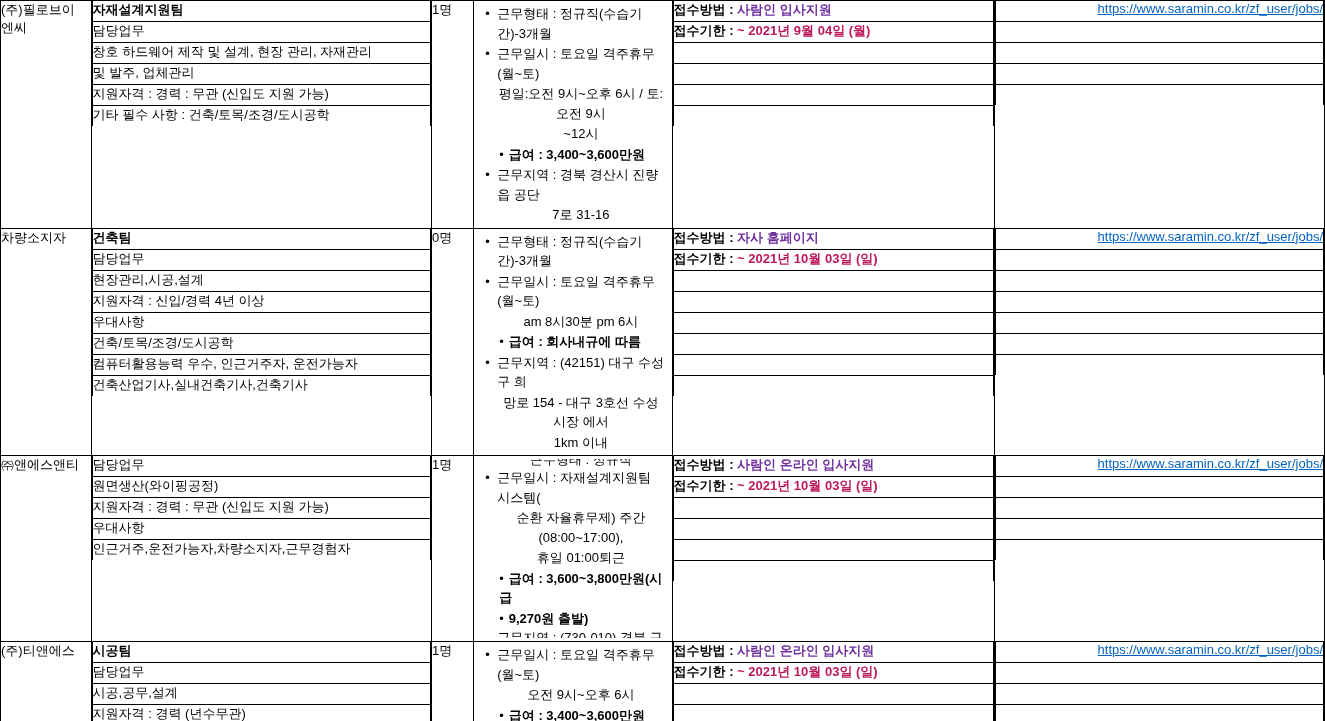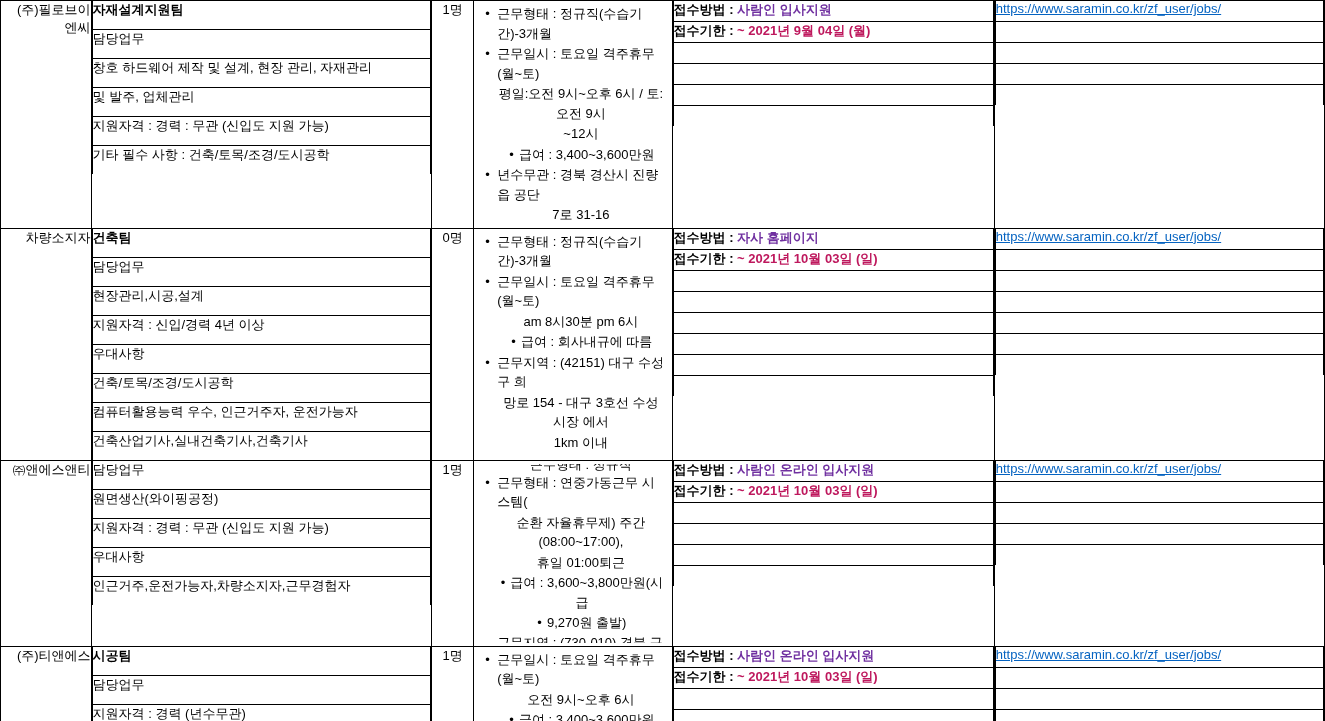--- a/index.html
+++ b/index.html
@@ -28,48 +28,48 @@
   }
   
   col.c-company { width: 90px; }
   col.c-detail  { width: 338px; }
   col.c-count   { width: 42px; }
   col.c-work    { width: 197px; }
   col.c-apply   { width: 320px; }
   col.c-link    { width: 328px; }
 
   .company-cell {
-    text-align: right;
+    text-align: left;
     vertical-align: middle;
     font-size: 13px;
     line-height: 1.35;
     padding: 2px 1px;
   }
   .count-cell {
-    text-align: center;
+    text-align: left;
     vertical-align: middle;
     font-size: 13px;
   }
   .detail-cell, .work-cell, .apply-cell, .link-cell {
     padding: 0;
   }
   
   .subtable {
     border-collapse: collapse;
     table-layout: fixed;
     width: 100%;
   }
   .subtable td {
     border: 1px solid #000000;
     border-left: none;
     border-right: none;
     padding: 1px 3px;
     font-size: 13px;
     line-height: 1.45;
-    height: 28px;
+    height: 20px;
   }
   .subtable tr:first-child td { border-top: none; }
   .subtable tr:last-child td { border-bottom: none; }
   .sub-head {
     font-weight: bold;
   }
 
   
   ul.bullets {
     margin: 3px;
@@ -86,22 +86,22 @@
   ul.bullets li.lv1::before {
     content: "\2022";
     position: absolute;
     left: -12px;
     top: 0;
   }
   ul.bullets li.lv1 {
     text-align: left;
   }
   ul.bullets li.lv2 {
-    font-weight: normal;
-    text-align: center;
+    font-weight: bold;
+    text-align: left;
     padding-left: 2px;
   }
   ul.bullets li.lv2::before {
     content: "\2022";
     margin-right: 5px;
     font-weight: normal;
   }
   ul.bullets li.plain {
     text-align: center;
   }
@@ -143,20 +143,21 @@
     font-size: 13px;
   }
   .link-table tr:first-child td { border-top: none; }
   .link-table tr:last-child td { border-bottom: none; }
   .url {
     color: #0563c1;
     text-decoration: underline;
     white-space: nowrap;
     display: block;
     overflow: hidden;
+    text-align: right;
   }
   .clip-text {
     position: absolute;
     left: 0;
     right: 0;
     top: -12px;
     text-align: center;
     font-size: 13px;
     color: #000;
   }
@@ -201,21 +202,21 @@
           </table>
         </td>
         <td class="count-cell">1명</td>
         <td class="work-cell">
           <ul class="bullets">
             <li class="lv1">근무형태 : 정규직(수습기간)-3개월</li>
             <li class="lv1">근무일시 : 토요일 격주휴무(월~토)</li>
             <li class="plain">평일:오전 9시~오후 6시 / 토:오전 9시</li>
             <li class="plain">~12시</li>
             <li class="lv2">급여 : 3,400~3,600만원</li>
-            <li class="lv1">년수무관 : 경북 경산시 진량읍 공단</li>
+            <li class="lv1">근무지역 : 경북 경산시 진량읍 공단</li>
             <li class="plain">7로 31-16</li>
           </ul>
         </td>
         <td class="apply-cell">
           <table class="apply-table">
             <tbody>
               <tr>
                 <td><span class="k-label">접수방법 : </span><span class="v-purple">사람인 입사지원</span></td>
               </tr>
               <tr>
@@ -386,21 +387,21 @@
               </tr>
             </tbody>
           </table>
         </td>
         <td class="count-cell">1명</td>
         <td class="work-cell">
           <ul class="bullets">
             <li class="lv1" style="height: 8px; overflow: hidden; position: relative;">
               <span class="clip-text" style="position: relative; top: -9px; display: block;">근무형태 : 정규직</span>
             </li>
-            <li class="lv1">근무형태 : 연중가동근무 시스템(</li>
+            <li class="lv1">근무일시 : 자재설계지원팀 시스템(</li>
             <li class="plain">순환 자율휴무제) 주간(08:00~17:00),</li>
             <li class="plain">휴일 01:00퇴근</li>
             <li class="lv2">급여 : 3,600~3,800만원(시급</li>
             <li class="lv2">9,270원 출발)</li>
             <li class="lv1" style="height: 9px; overflow: hidden;">
               <span style="display: block; position: relative; top: -1px;">근무지역 : (730-010) 경북 구미시</span>
             </li>
           </ul>
         </td>
         <td class="apply-cell">
@@ -456,20 +457,23 @@
         <td class="detail-cell">
           <table class="subtable">
             <tbody>
               <tr>
                 <td class="sub-head">시공팀</td>
               </tr>
               <tr>
                 <td>담당업무</td>
               </tr>
               <tr>
+                <td>시공,공무,설계</td>
+              </tr>
+              <tr>
                 <td>지원자격 : 경력 (년수무관)</td>
               </tr>
               <tr>
                 <td>우대사항</td>
               </tr>
             </tbody>
           </table>
         </td>
         <td class="count-cell">1명</td>
         <td class="work-cell">

